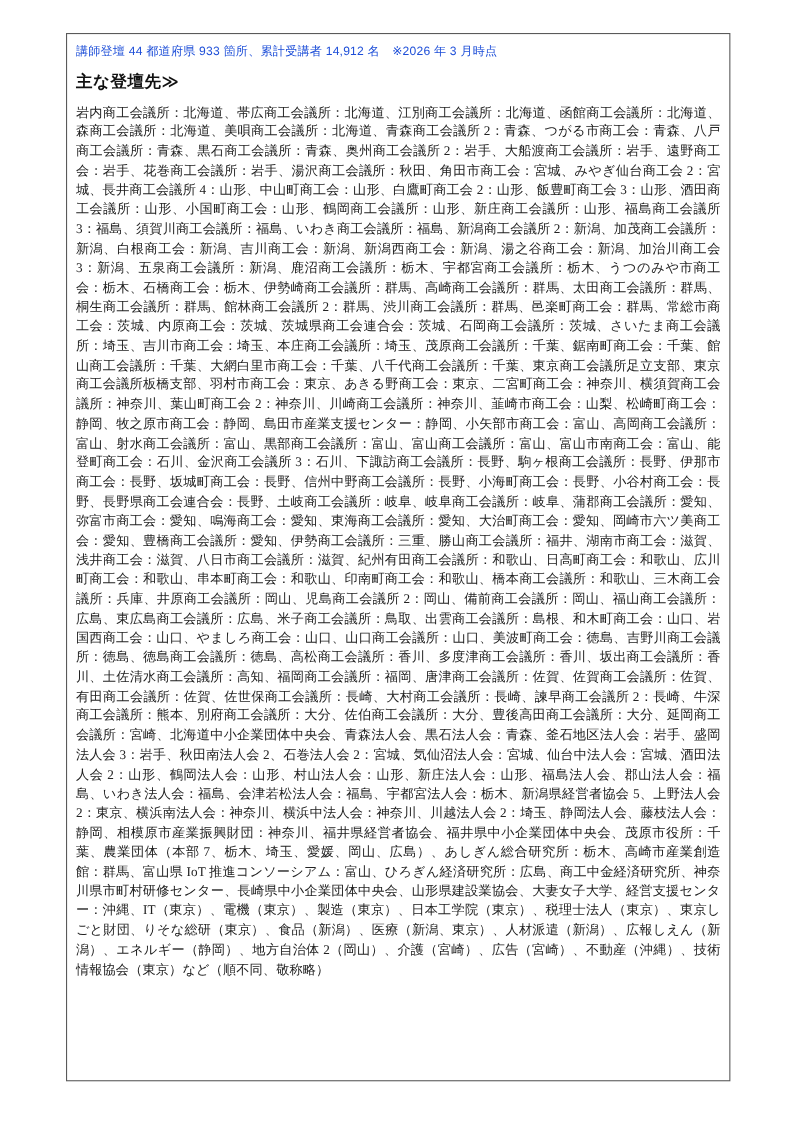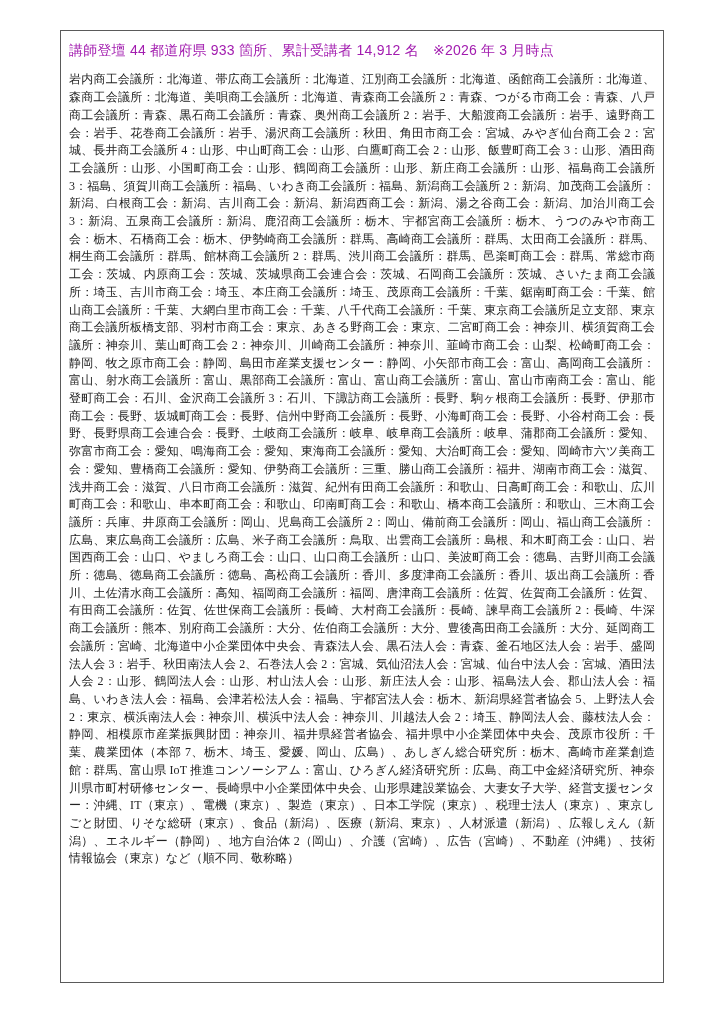--- a/index.html
+++ b/index.html
@@ -21,24 +21,24 @@
     left: 60px;
     top: 30px;
     width: 604px;
     height: 953px;
     border: 1px solid #5a5a5a;
     background: #ffffff;
     padding: 8px 8px 10px 8px;
     overflow: hidden;
   }
   .header-line {
-    font-size: 14px;
+    font-size: 11px;
     line-height: 1.6;
     letter-spacing: 0.2px;
-    color: #a21caf;
+    color: #1d4ed8;
     white-space: nowrap;
   }
   .main-heading {
     margin-top: 8px;
     font-size: 15px;
     font-weight: bold;
     color: #111111;
     letter-spacing: 0.5px;
   }
   .body-paragraph {
@@ -53,15 +53,16 @@
     overflow-wrap: anywhere;
     font-family: Liberation Serif, serif;
   }
 </style>
 </head>
 <body>
 
 <div class="page">
   <div class="doc-border">
     <div class="header-line">講師登壇 44 都道府県 933 箇所、累計受講者 14,912 名　※2026 年 3 月時点</div>
+    <div class="main-heading">主な登壇先≫</div>
     <div class="body-paragraph">岩内商工会議所：北海道、帯広商工会議所：北海道、江別商工会議所：北海道、函館商工会議所：北海道、森商工会議所：北海道、美唄商工会議所：北海道、青森商工会議所 2：青森、つがる市商工会：青森、八戸商工会議所：青森、黒石商工会議所：青森、奥州商工会議所 2：岩手、大船渡商工会議所：岩手、遠野商工会：岩手、花巻商工会議所：岩手、湯沢商工会議所：秋田、角田市商工会：宮城、みやぎ仙台商工会 2：宮城、長井商工会議所 4：山形、中山町商工会：山形、白鷹町商工会 2：山形、飯豊町商工会 3：山形、酒田商工会議所：山形、小国町商工会：山形、鶴岡商工会議所：山形、新庄商工会議所：山形、福島商工会議所 3：福島、須賀川商工会議所：福島、いわき商工会議所：福島、新潟商工会議所 2：新潟、加茂商工会議所：新潟、白根商工会：新潟、吉川商工会：新潟、新潟西商工会：新潟、湯之谷商工会：新潟、加治川商工会 3：新潟、五泉商工会議所：新潟、鹿沼商工会議所：栃木、宇都宮商工会議所：栃木、うつのみや市商工会：栃木、石橋商工会：栃木、伊勢崎商工会議所：群馬、高崎商工会議所：群馬、太田商工会議所：群馬、桐生商工会議所：群馬、館林商工会議所 2：群馬、渋川商工会議所：群馬、邑楽町商工会：群馬、常総市商工会：茨城、内原商工会：茨城、茨城県商工会連合会：茨城、石岡商工会議所：茨城、さいたま商工会議所：埼玉、吉川市商工会：埼玉、本庄商工会議所：埼玉、茂原商工会議所：千葉、鋸南町商工会：千葉、館山商工会議所：千葉、大網白里市商工会：千葉、八千代商工会議所：千葉、東京商工会議所足立支部、東京商工会議所板橋支部、羽村市商工会：東京、あきる野商工会：東京、二宮町商工会：神奈川、横須賀商工会議所：神奈川、葉山町商工会 2：神奈川、川崎商工会議所：神奈川、韮崎市商工会：山梨、松崎町商工会：静岡、牧之原市商工会：静岡、島田市産業支援センター：静岡、小矢部市商工会：富山、高岡商工会議所：富山、射水商工会議所：富山、黒部商工会議所：富山、富山商工会議所：富山、富山市南商工会：富山、能登町商工会：石川、金沢商工会議所 3：石川、下諏訪商工会議所：長野、駒ヶ根商工会議所：長野、伊那市商工会：長野、坂城町商工会：長野、信州中野商工会議所：長野、小海町商工会：長野、小谷村商工会：長野、長野県商工会連合会：長野、土岐商工会議所：岐阜、岐阜商工会議所：岐阜、蒲郡商工会議所：愛知、弥富市商工会：愛知、鳴海商工会：愛知、東海商工会議所：愛知、大治町商工会：愛知、岡崎市六ツ美商工会：愛知、豊橋商工会議所：愛知、伊勢商工会議所：三重、勝山商工会議所：福井、湖南市商工会：滋賀、浅井商工会：滋賀、八日市商工会議所：滋賀、紀州有田商工会議所：和歌山、日高町商工会：和歌山、広川町商工会：和歌山、串本町商工会：和歌山、印南町商工会：和歌山、橋本商工会議所：和歌山、三木商工会議所：兵庫、井原商工会議所：岡山、児島商工会議所 2：岡山、備前商工会議所：岡山、福山商工会議所：広島、東広島商工会議所：広島、米子商工会議所：鳥取、出雲商工会議所：島根、和木町商工会：山口、岩国西商工会：山口、やましろ商工会：山口、山口商工会議所：山口、美波町商工会：徳島、吉野川商工会議所：徳島、徳島商工会議所：徳島、高松商工会議所：香川、多度津商工会議所：香川、坂出商工会議所：香川、土佐清水商工会議所：高知、福岡商工会議所：福岡、唐津商工会議所：佐賀、佐賀商工会議所：佐賀、有田商工会議所：佐賀、佐世保商工会議所：長崎、大村商工会議所：長崎、諫早商工会議所 2：長崎、牛深商工会議所：熊本、別府商工会議所：大分、佐伯商工会議所：大分、豊後高田商工会議所：大分、延岡商工会議所：宮崎、北海道中小企業団体中央会、青森法人会、黒石法人会：青森、釜石地区法人会：岩手、盛岡法人会 3：岩手、秋田南法人会 2、石巻法人会 2：宮城、気仙沼法人会：宮城、仙台中法人会：宮城、酒田法人会 2：山形、鶴岡法人会：山形、村山法人会：山形、新庄法人会：山形、福島法人会、郡山法人会：福島、いわき法人会：福島、会津若松法人会：福島、宇都宮法人会：栃木、新潟県経営者協会 5、上野法人会 2：東京、横浜南法人会：神奈川、横浜中法人会：神奈川、川越法人会 2：埼玉、静岡法人会、藤枝法人会：静岡、相模原市産業振興財団：神奈川、福井県経営者協会、福井県中小企業団体中央会、茂原市役所：千葉、農業団体（本部 7、栃木、埼玉、愛媛、岡山、広島）、あしぎん総合研究所：栃木、高崎市産業創造館：群馬、富山県 IoT 推進コンソーシアム：富山、ひろぎん経済研究所：広島、商工中金経済研究所、神奈川県市町村研修センター、長崎県中小企業団体中央会、山形県建設業協会、大妻女子大学、経営支援センター：沖縄、IT（東京）、電機（東京）、製造（東京）、日本工学院（東京）、税理士法人（東京）、東京しごと財団、りそな総研（東京）、食品（新潟）、医療（新潟、東京）、人材派遣（新潟）、広報しえん（新潟）、エネルギー（静岡）、地方自治体 2（岡山）、介護（宮崎）、広告（宮崎）、不動産（沖縄）、技術情報協会（東京）など（順不同、敬称略）</div>
   </div>
 </div>
 
 </body></html>

